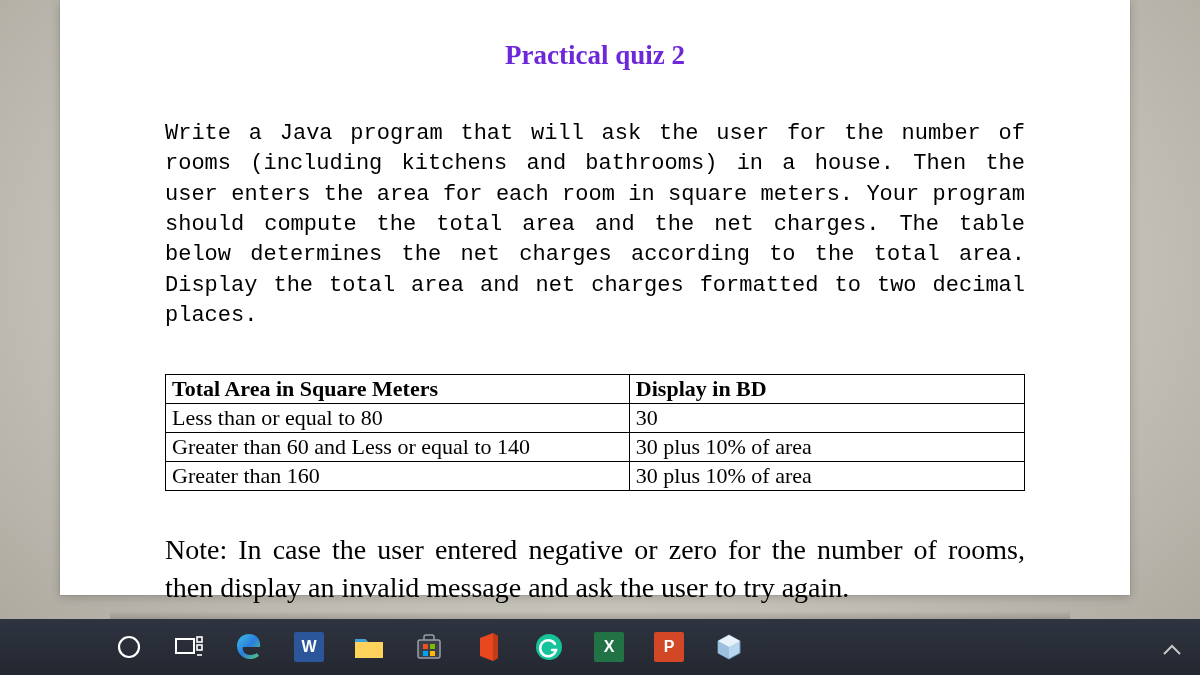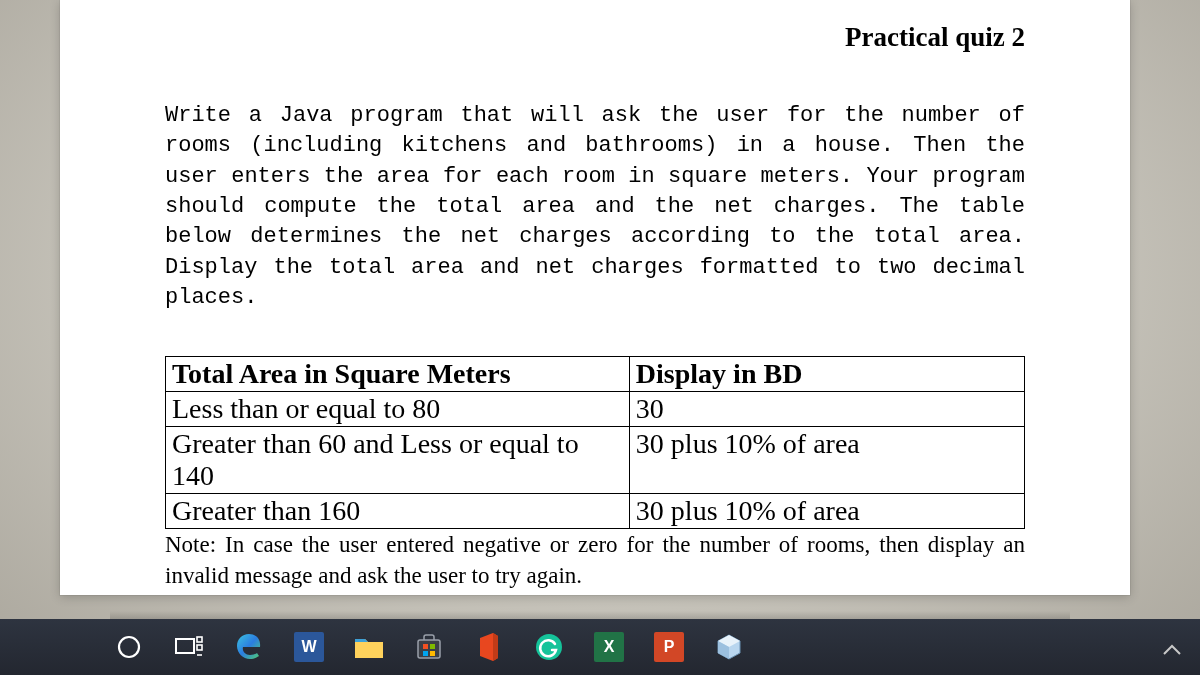--- a/index.html
+++ b/index.html
@@ -12,49 +12,50 @@
     position: absolute;
     left: 60px;
     top: 0;
     width: 1070px;
     height: 595px;
     background: #fff;
     box-shadow: 0 2px 10px rgba(0,0,0,0.2), 0 0 0 1px rgba(0,0,0,0.05);
     padding: 0 105px 30px 105px;
   }
   .title {
-    text-align: right;
+    text-align: center;
     font-weight: bold;
     font-size: 27px;
-    color: #000000;
-    margin-top: 22px;
+    color: #6d28d9;
+    margin-top: 40px;
     margin-bottom: 48px;
   }
   .body-text {
     font-size: 22px;
     color: #000;
     text-align: justify;
     line-height: 1.38;
     margin-bottom: 42px;
     font-family: Liberation Mono, monospace;
   }
   table.charges {
     border-collapse: collapse;
     width: 100%;
-    font-size: 28px;
+    font-size: 22px;
+    margin-bottom: 40px;
   }
   table.charges td {
     border: 1px solid #000;
     padding: 1px 6px;
     vertical-align: top;
   }
   table.charges td:first-child { width: 54%; }
   table.charges tr.header td { font-weight: bold; }
   .note {
-    font-size: 23px;
+    font-size: 28px;
     color: #000;
     text-align: justify;
     line-height: 1.38;
   }
 
   
   .taskbar {
     position: absolute;
     left: 0; right: 0; bottom: 0;
     height: 56px;

